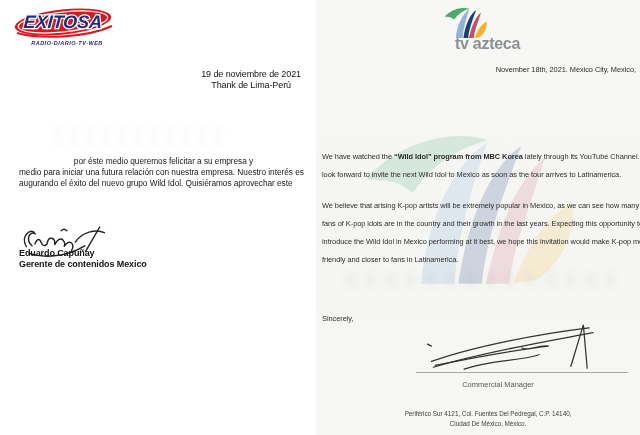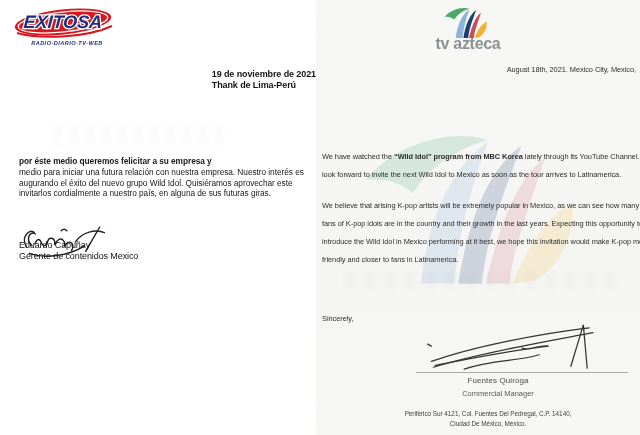--- a/index.html
+++ b/index.html
@@ -7,47 +7,47 @@
   .canvas{
     position:relative;width:640px;height:435px;overflow:hidden;
     font-family:"Liberation Sans",sans-serif;display:flex;
   }
   
   .page-left{
     position:relative;width:316px;height:435px;background:#ffffff;flex:none;
   }
   .exitosa-logo{position:absolute;left:13px;top:7px;width:102px;height:42px;}
   .left-date{
-    position:absolute;top:69px;right:0;text-align:left;
-    font-size:9px;font-weight:bold;color:#141414;line-height:11px;letter-spacing:-0.1px;
+    position:absolute;top:69px;right:15px;text-align:center;
+    font-size:9px;font-weight:normal;color:#141414;line-height:11px;letter-spacing:-0.1px;
   }
   .left-body{
     position:absolute;left:19px;top:156px;width:289px;
     font-size:8.3px;color:#191919;line-height:10.8px;letter-spacing:-0.05px;
   }
   .left-body .bline{white-space:nowrap;}
-  .left-body .bline.first{text-align:left;font-weight:bold;}
+  .left-body .bline.first{text-align:center;}
   .left-smudge{
     position:absolute;left:55px;top:124px;width:175px;height:24px;
     background:repeating-linear-gradient(93deg,rgba(120,120,120,.18) 0 7px,rgba(255,255,255,0) 7px 16px);
     filter:blur(3px);opacity:.18;border-radius:4px;
   }
   .left-sig{position:absolute;left:17px;top:224px;width:94px;height:38px;}
   .left-signer{
-    position:absolute;left:19px;top:240px;
-    font-size:9px;font-weight:normal;color:#141414;line-height:11px;letter-spacing:-0.1px;
+    position:absolute;left:19px;top:248px;
+    font-size:9px;font-weight:bold;color:#141414;line-height:11px;letter-spacing:-0.1px;
   }
   
   .page-right{
     position:relative;width:324px;height:435px;flex:none;
     background:linear-gradient(180deg,#f7f8f5 0%,#f5f6f3 55%,#f7f7f4 100%);
   }
   .azteca-logo{position:absolute;left:116px;top:6px;width:70px;height:32px;}
   .azteca-brand{
-    position:absolute;left:100px;top:35px;width:104px;text-align:center;
+    position:absolute;left:100px;top:35px;width:104px;text-align:right;
     font-size:16px;font-weight:bold;color:#8d9091;letter-spacing:-0.3px;
   }
   .right-date{
     position:absolute;top:65px;right:4px;font-size:7px;color:#3c3c3c;letter-spacing:-0.05px;
   }
   .azteca-watermark{
     position:absolute;left:42px;top:110px;width:236px;height:190px;opacity:.3;pointer-events:none;
   }
   .right-body{font-size:7.4px;color:#2c2c2c;letter-spacing:-0.05px;}
   .rline{white-space:nowrap;line-height:18px;height:18px;}
@@ -91,21 +91,20 @@
 
     <div class="left-date">
       <div>19 de noviembre de 2021</div>
       <div>Thank de Lima-Perú</div>
     </div>
 
     <div class="left-body">
       <div class="bline first">por éste medio queremos felicitar a su empresa y</div>
       <div class="bline">medio para iniciar una futura relación con nuestra empresa. Nuestro interés es</div>
       <div class="bline">augurando el éxito del nuevo grupo Wild Idol. Quisiéramos aprovechar este</div>
-      <div class="bline">invitarlos cordialmente a nuestro país, en alguna de sus futuras giras.</div>
     </div>
 
     <svg class="left-sig" viewBox="0 0 100 40" xmlns="http://www.w3.org/2000/svg" fill="none" stroke="#222222" stroke-width="1.5" stroke-linecap="round">
       <path d="M10,24 C3,12 16,3 19,10 C13,7 9,17 16,23"></path>
       <path d="M19,21 q4,-9 7,-1 q2,5 6,1 q1,-7 5,-6 q4,1 3,7 q5,-9 9,-5 q3,3 1,7 q4,-7 8,-4 q3,3 0,8"></path>
       <path d="M47,7 q3,-3 6,0"></path>
       <path d="M62,19 C69,8 84,5 93,9"></path>
       <path d="M88,3 L73,29"></path>
       <path d="M13,31 C30,37 54,34 72,23"></path>
     </svg>
@@ -128,21 +127,21 @@
 
     <svg class="azteca-logo" viewBox="0 0 120 80" preserveAspectRatio="xMidYMid meet" xmlns="http://www.w3.org/2000/svg">
       <path d="M4,27 C20,8 48,1 66,7 C49,12 36,21 28,34 C20,27 12,27 4,27 Z" fill="#4aa96c"></path>
       <path d="M32,80 C35,48 48,20 66,8 C57,32 51,56 49,80 Z" fill="#8fb4dc"></path>
       <path d="M51,80 C56,46 68,20 83,10 C74,34 65,58 63,80 Z" fill="#1e3e6e"></path>
       <path d="M65,80 C72,48 82,26 95,16 C88,40 79,60 77,80 Z" fill="#c44f62"></path>
       <path d="M79,80 C87,58 98,44 109,39 C111,55 103,70 91,78 Z" fill="#f1b32f"></path>
     </svg>
     <div class="azteca-brand">tv azteca</div>
 
-    <div class="right-date right-body">August 18th, 2021. Mexico City, Mexico,</div>
+    <div class="right-date right-body">November 18th, 2021. Mexico City, Mexico,</div>
 
     <div class="para1 right-body">
       <div class="rline"><span>We have watched the </span><b>“Wild Idol” program from MBC Korea</b><span> lately through its YouTube Channel. We</span></div>
       <div class="rline">look forward to invite the next Wild Idol to Mexico as soon as the tour arrives to Latinamerica.</div>
     </div>
 
     <div class="para2 right-body">
       <div class="rline">We believe that arising K-pop artists will be extremely popular in Mexico, as we can see how many active</div>
       <div class="rline">fans of K-pop idols are in the country and their growth in the last years. Expecting this opportunity to</div>
       <div class="rline">introduce the Wild Idol in Mexico performing at it best, we hope this invitation would make K-pop more</div>
@@ -157,21 +156,20 @@
       <path d="M2,22 l4,2"></path>
       <path d="M6,40 C50,24 120,11 170,5"></path>
       <path d="M8,46 C60,30 132,18 174,10"></path>
       <path d="M10,44 C60,34 110,26 128,24 C118,22 106,30 100,26"></path>
       <path d="M151,45 L164,2 L168,47"></path>
       <path d="M40,48 C70,38 96,40 118,33"></path>
     </svg>
     <div class="sig-rule"></div>
 
     <div class="right-signer">
-      <div class="sname">Fuentes Quiroga</div>
       <div class="stitle">Commercial Manager</div>
     </div>
 
     <div class="right-footer">
       <div>Periférico Sur 4121, Col. Fuentes Del Pedregal, C.P. 14140,</div>
       <div>Ciudad De México, México.</div>
     </div>
   </div>
 </div>
 

